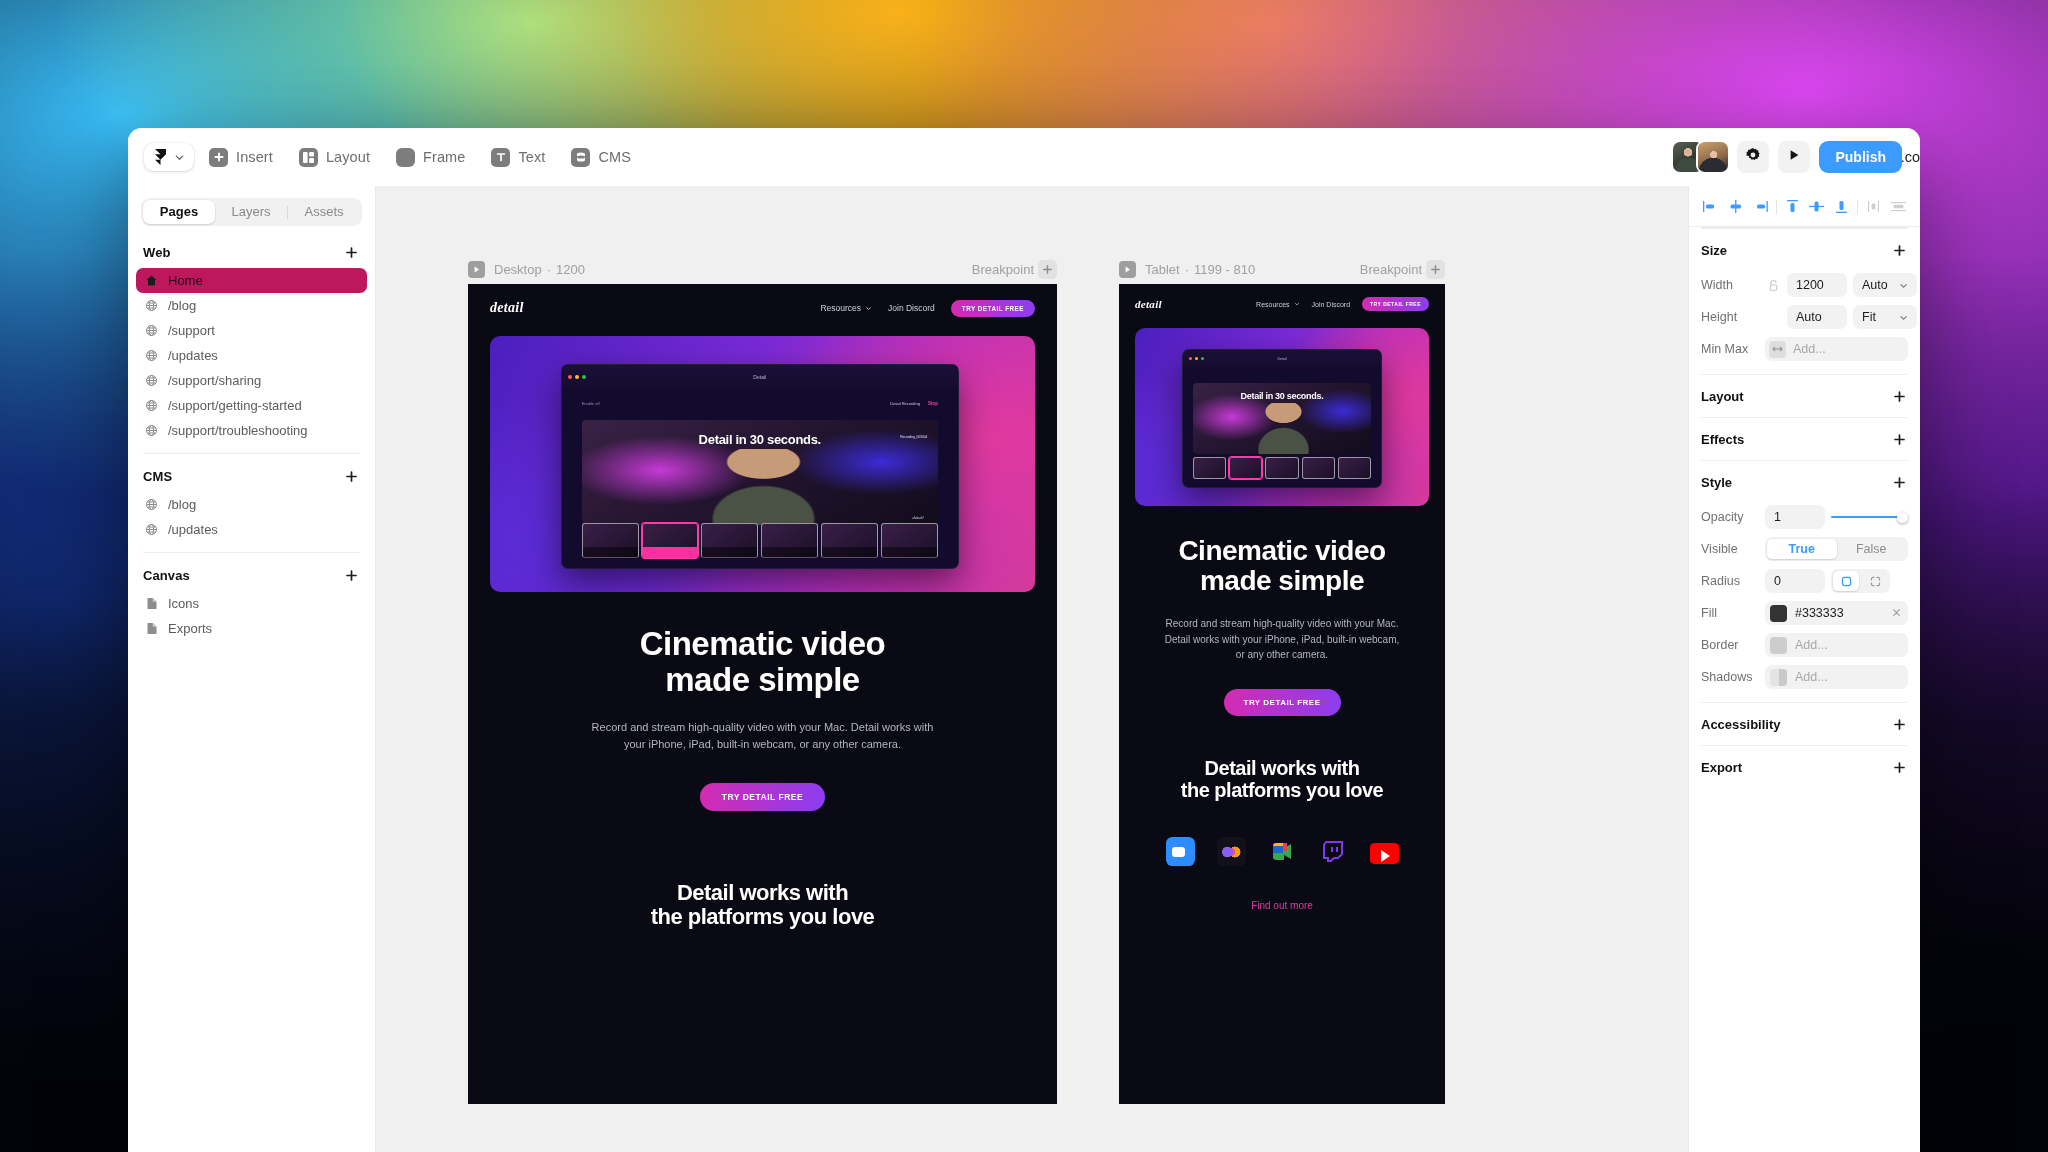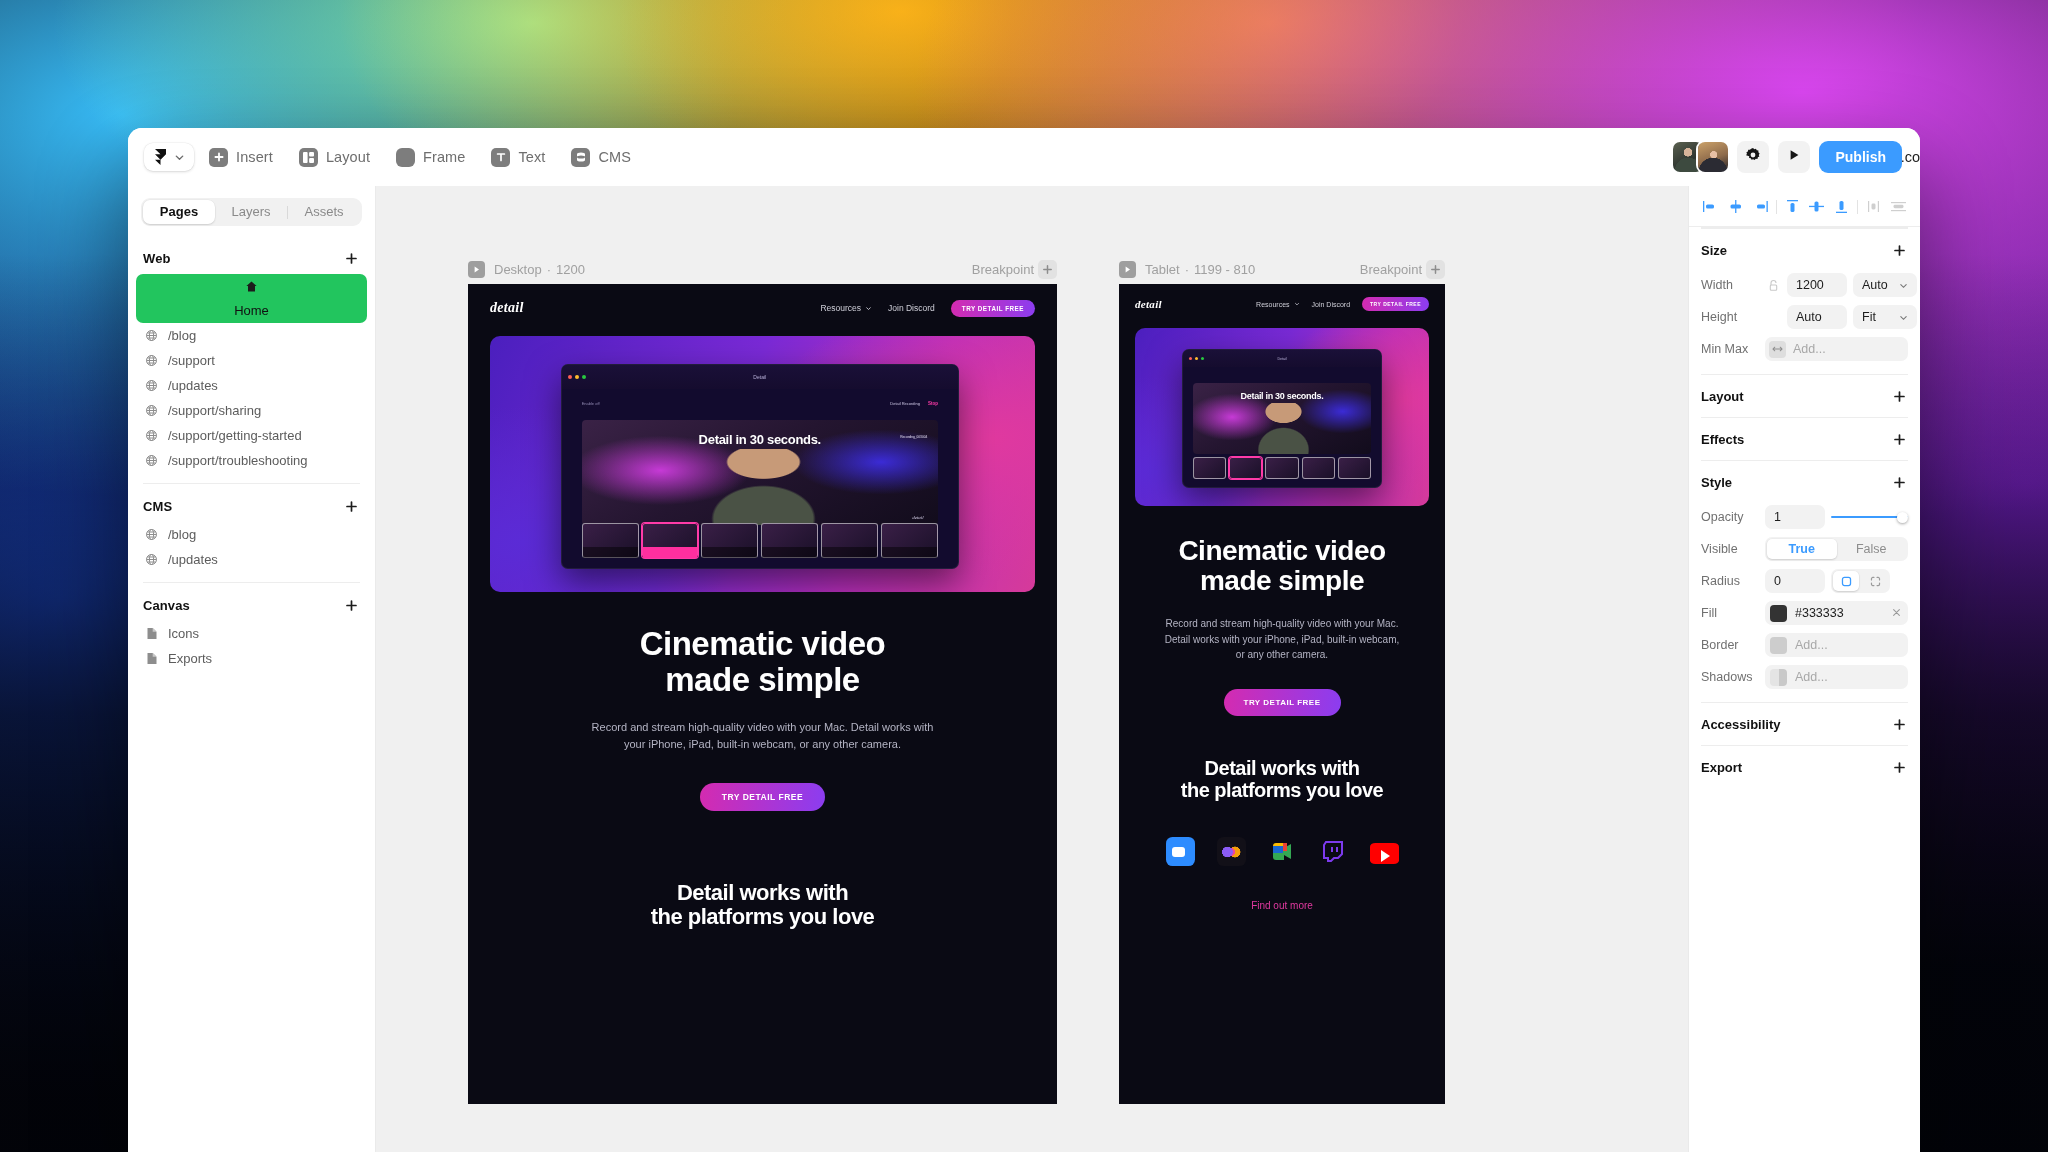--- a/index.html
+++ b/index.html
@@ -118,34 +118,34 @@
     position:relative;
   }
   .ptab {
     flex:1; text-align:center; font-size:13px; color:#8a8a8a;
     line-height:24px; border-radius:7px; cursor:pointer; position:relative;
   }
   .ptab.active { background:#fff; color:#111; font-weight:600;
                  box-shadow:0 1px 2px rgba(0,0,0,.13), 0 0 0 .5px rgba(0,0,0,.04); }
   .ptab-sep { width:1px; height:13px; background:#d9d9d9; }
 
-  .panel-scroll { flex:1; overflow:hidden; padding-top:10px; }
+  .panel-scroll { flex:1; overflow:hidden; padding-top:4px; }
   .sect-head {
     display:flex; align-items:center; justify-content:space-between;
     padding:13px 15px 7px 15px;
   }
   .sect-title { font-size:13px; font-weight:700; color:#111; letter-spacing:.1px;}
   .plus-btn { width:18px; height:18px; display:flex; align-items:center; justify-content:center;
               cursor:pointer; color:#222; border-radius:4px; }
   .page-row {
     display:flex; align-items:center; gap:9px;
     margin:0 8px; padding:5px 8px; border-radius:7px;
     cursor:pointer; color:#5c5c5c; font-size:13px;
   }
-  .page-row.active { background:#22c55e; color:#111; font-weight:500;flex-direction:column; }
+  .page-row.active { background:#be185d; color:#111; font-weight:500; }
   .page-row .g { width:15px; height:15px; flex:0 0 15px; display:flex; align-items:center; justify-content:center;}
   .divider { height:1px; background:#ededed; margin:10px 15px 0 15px; }
 
   
   #canvas {
     flex:1; background:#f0f0f0; position:relative; overflow:hidden;
   }
   .artboard { position:absolute; }
   .ab-head {
     display:flex; align-items:center; height:30px;

